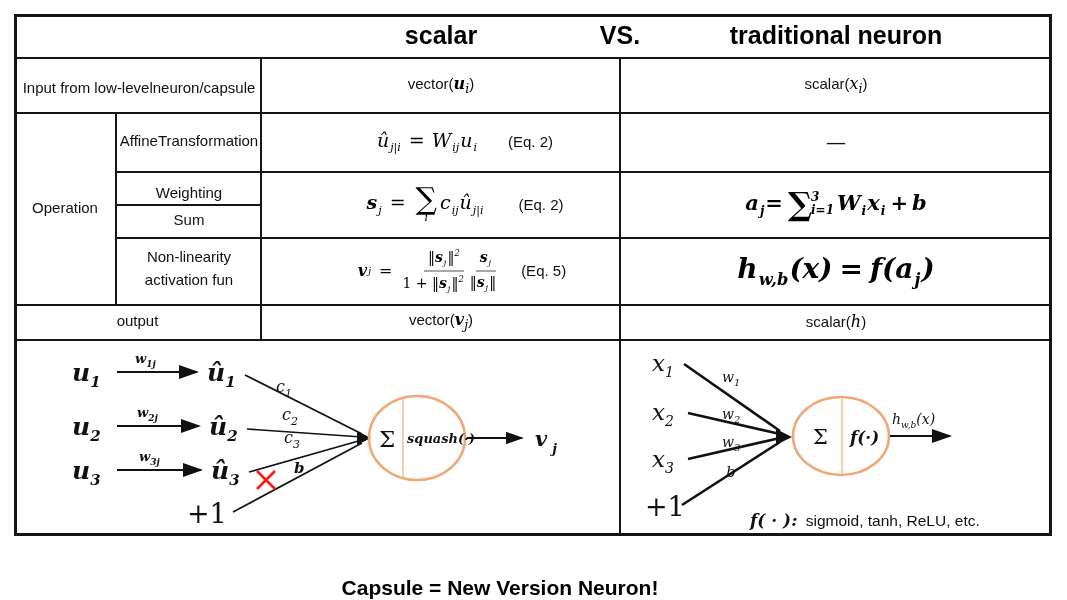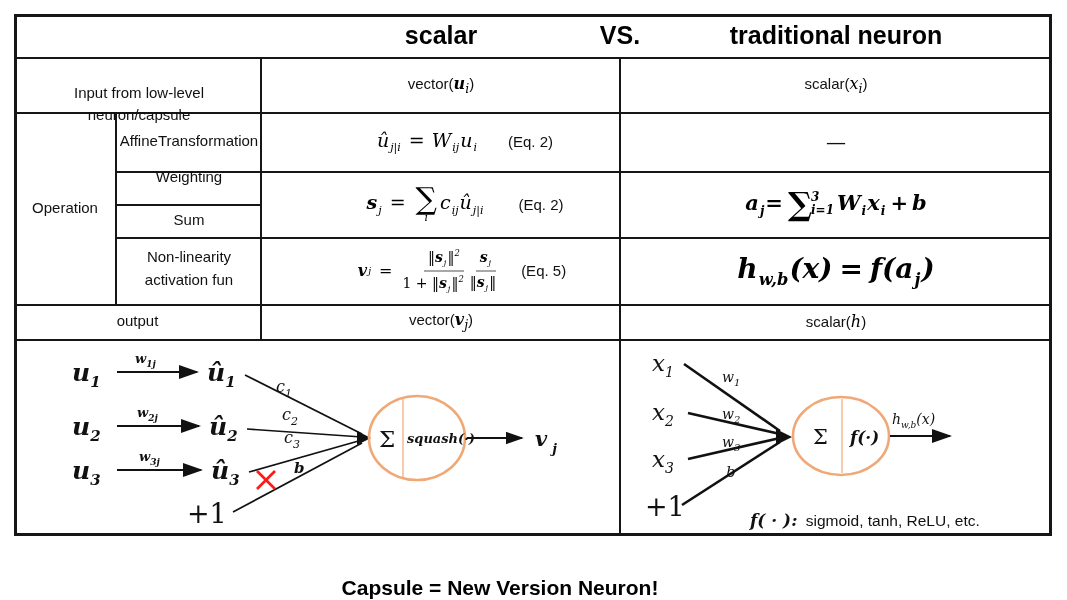--- a/index.html
+++ b/index.html
@@ -52,39 +52,39 @@
   <div class="cell hdr" style="left:262px;top:14px;width:358px;height:43px">
     <span>scalar</span>
   </div>
   <div class="cell hdr" style="left:555px;top:14px;width:130px;height:43px">
     <span>VS.</span>
   </div>
   <div class="cell hdr" style="left:620px;top:14px;width:432px;height:43px">
     <span>traditional neuron</span>
   </div>
 
-  <div class="cell lbl" style="left:17px;top:77px;width:244px;height:54px;flex-direction:column">
+  <div class="cell lbl" style="left:17px;top:61px;width:244px;height:54px;flex-direction:row">
     <div>Input from low-level</div>
     <div>neuron/capsule</div>
   </div>
   <div class="cell lbl" style="left:262px;top:59px;width:358px;height:53px">
     <span><span>vector(</span><span class="math bold" style="font-size:16px">u</span><sub class="math">i</sub><span>)</span></span>
   </div>
   <div class="cell lbl" style="left:620px;top:59px;width:432px;height:53px">
     <span><span>scalar(</span><span class="math" style="font-size:16px">x</span><sub class="math">i</sub><span>)</span></span>
   </div>
 
   <div class="cell lbl" style="left:14px;top:112px;width:102px;height:192px">
     <span>Operation</span>
   </div>
   <div class="cell lbl" style="left:117px;top:112px;width:144px;height:59px;flex-direction:row">
     <div>Affine</div>
     <div>Transformation</div>
   </div>
-  <div class="cell lbl" style="left:117px;top:155px;width:144px;height:45px">
+  <div class="cell lbl" style="left:117px;top:171px;width:144px;height:45px">
     <span>Weighting</span>
   </div>
   <div class="cell lbl" style="left:117px;top:204px;width:144px;height:33px">
     <span>Sum</span>
   </div>
   <div class="cell lbl" style="left:117px;top:237px;width:144px;height:63px;flex-direction:column">
     <div>Non-linearity</div>
     <div>activation fun</div>
   </div>
 

